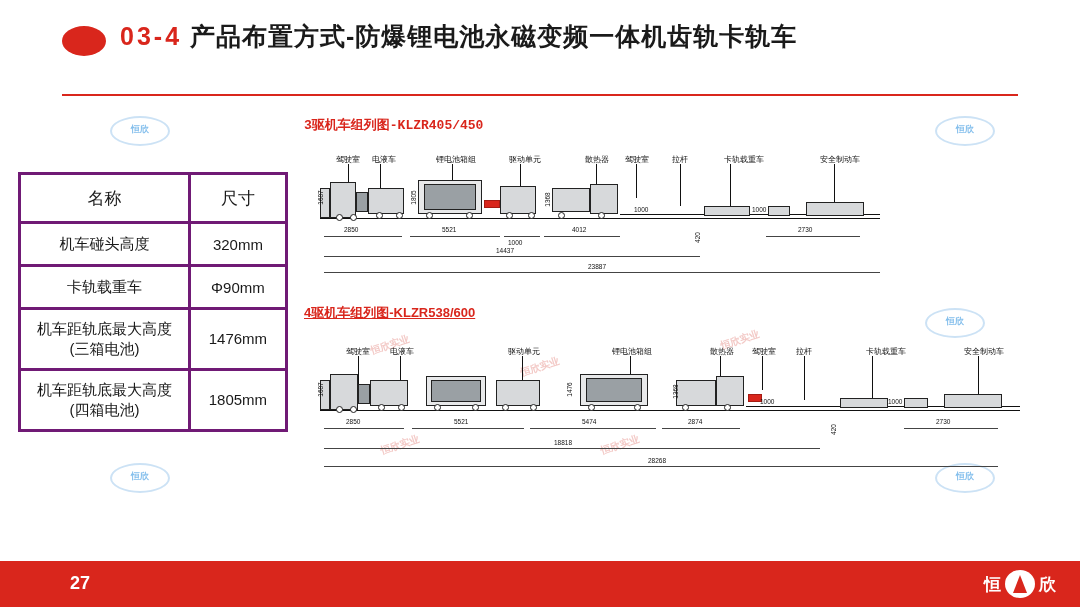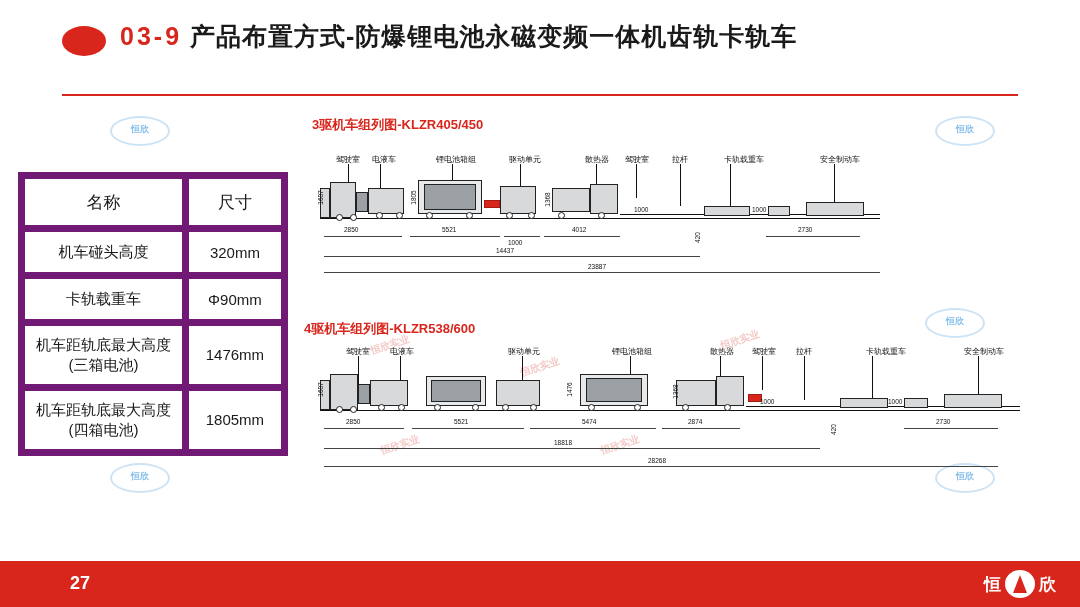--- a/index.html
+++ b/index.html
@@ -34,39 +34,39 @@
     background:#d9261c;
   }
 
   
   .table-wrap { position:absolute; left:18px; top:172px; width:270px; }
   table.spec {
     border-collapse:collapse; width:270px;
     font-size:15px; color:#1a1a1a;
   }
   table.spec th, table.spec td {
-    border:7px solid #701a75;
+    border:3px solid #701a75;
     text-align:center;
     padding:0 4px;
     font-weight:normal;
   }
   table.spec th { height:46px; font-size:17px; }
   table.spec td { height:40px; }
   table.spec td.name { width:178px; }
   table.spec td.val { width:90px; }
   table.spec tr.tall td { height:58px; line-height:1.35; }
 
   
   .diagram { position:absolute; left:300px; top:108px; width:770px; height:415px; }
   .dg-title {
     position:absolute; font-size:13px; font-weight:bold; color:#d9261c;
     white-space:nowrap;
   }
-  .dg1-title { left:12px; top:8px; }
-  .dg2-title { left:4px; top:212px; }
+  .dg1-title { left:4px; top:8px;font-family:Liberation Mono, monospace; }
+  .dg2-title { left:4px; top:196px;text-decoration:underline; }
 
   .label {
     position:absolute; font-size:8px; color:#111; white-space:nowrap;
   }
   .leader {
     position:absolute; background:#111;
   }
   .dim {
     position:absolute; font-size:6.5px; color:#111; white-space:nowrap;
   }
@@ -122,21 +122,21 @@
     border-left:7px solid transparent; border-right:7px solid transparent;
     border-bottom:18px solid #d9261c;
   }
 </style>
 </head>
 <body>
 
 <div class="header">
   <div class="header-dot"></div>
   <div class="title-line1">
-    <span class="code">03-9</span>
+    <span class="code">03-4</span>
     <span>产品布置方式-防爆锂电池永磁变频一体机齿轨卡轨车</span>
   </div>
   <div class="header-rule"></div>
 </div>
 
 <div class="table-wrap">
   <table class="spec">
     <tbody>
         <tr>
       <th>名称</th>

